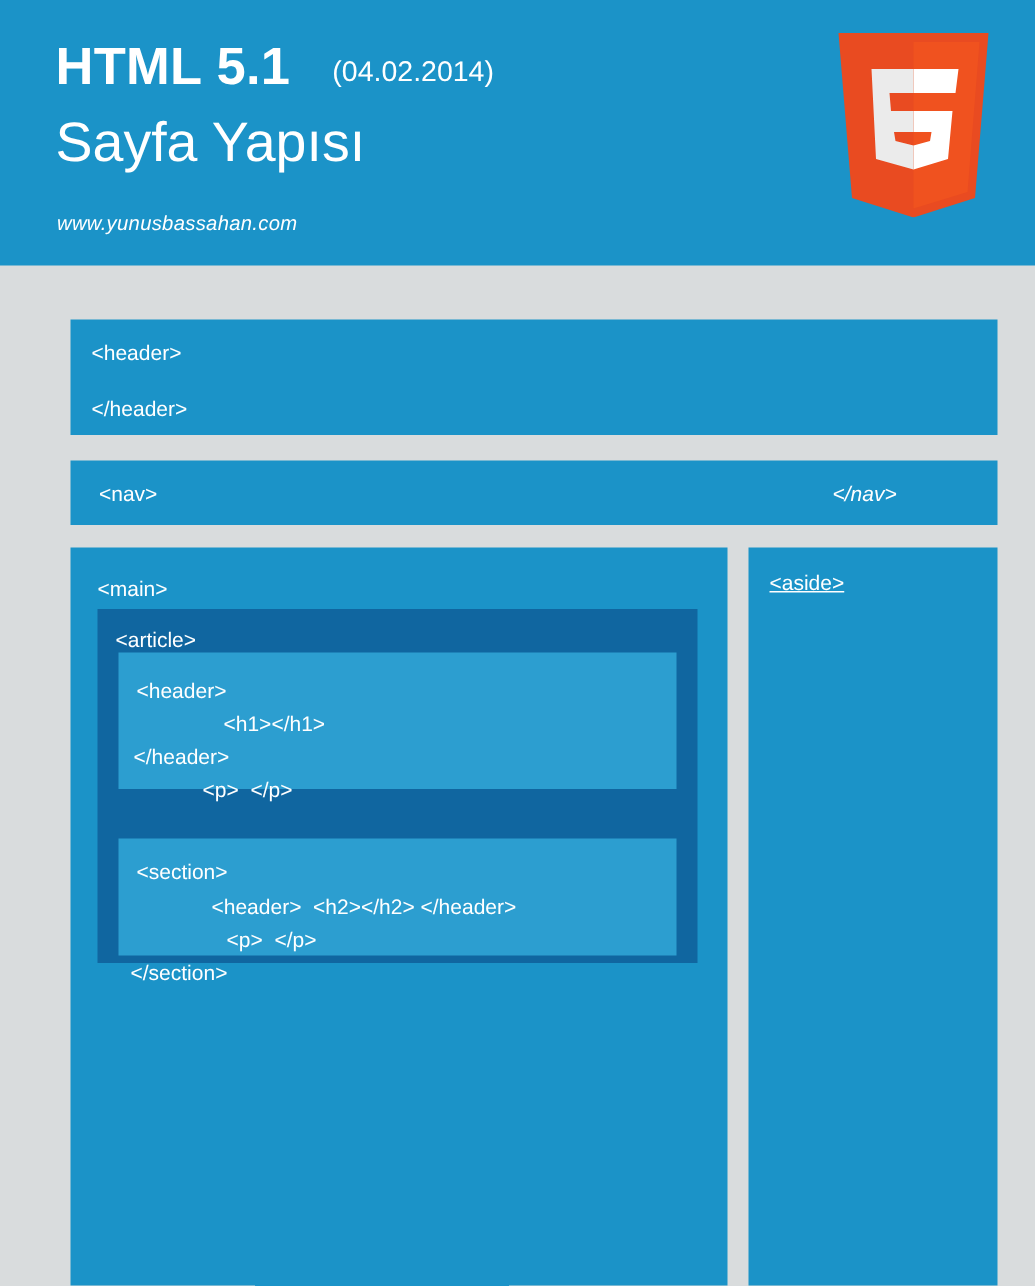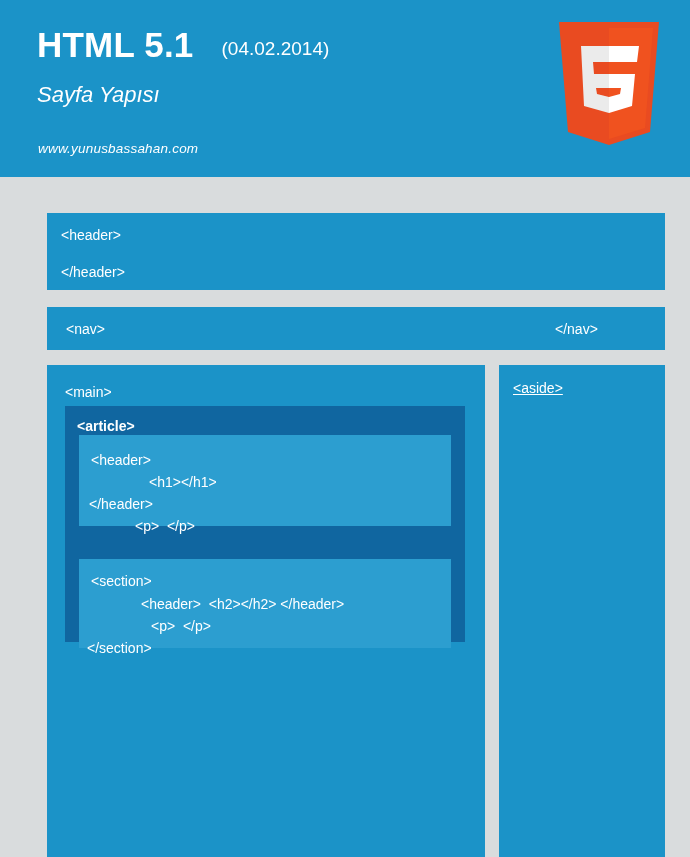--- a/index.html
+++ b/index.html
@@ -43,24 +43,23 @@
   .title-date {
     font-size: 19px;
     color: #ffffff;
     margin-left: 28px;
     margin-bottom: 4px;
     font-weight: normal;
   }
   .title-sub {
     position: absolute;
     left: 37px; top: 79px;
-    font-size: 22px;
+    font-size: 37px;
     color: #ffffff;
     line-height: 32px;
-    font-style: italic;
   }
   .site-url {
     position: absolute;
     left: 38px; top: 141px;
     font-size: 13.5px;
     color: #ffffff;
     letter-spacing: 0.2px;
     font-style: italic;
   }
 
@@ -98,44 +97,44 @@
   }
 
   
   #box-header { left: 36px; top: 36px; width: 618px; height: 77px; }
   #box-header .t-open  { left: 14px; top: 14px; }
   #box-header .t-close { left: 14px; top: 51px; }
 
   
   #box-nav { left: 36px; top: 130px; width: 618px; height: 43px; }
   #box-nav .t-open  { left: 19px; top: 14px; text-align: center; }
-  #box-nav .t-close { left: 508px; top: 14px; }
+  #box-nav .t-close { left: 508px; top: 14px; font-style: italic; }
 
   
   #box-main { left: 36px; top: 188px; width: 438px; height: 543px; }
   #box-main .t-open  { left: 18px; top: 19px; }
 
   
   #box-aside { left: 488px; top: 188px; width: 166px; height: 543px; }
   #box-aside .t-open  { left: 14px; top: 15px; text-decoration: underline; }
 
   
   #box-article { left: 54px; top: 229px; width: 400px; height: 236px; }
-  #box-article .t-open  { left: 12px; top: 12px; font-weight: bold; }
+  #box-article .t-open  { left: 12px; top: 12px; }
   #box-article .t-close { left: 20px; top: 205px; }
 
   
   #box-art-header { left: 68px; top: 258px; width: 372px; height: 91px; }
   #box-art-header .t-open  { left: 12px; top: 17px; }
   #box-art-header .t-h1    { left: 58px; top: 39px; margin-left: 12px; }
   #box-art-header .t-close { left: 10px; top: 61px; }
   #box-art-header .t-p     { left: 56px; top: 83px; }
 
   
-  #box-section { left: 68px; top: 382px; width: 372px; height: 89px; }
+  #box-section { left: 68px; top: 382px; width: 372px; height: 78px; }
   #box-section .t-open   { left: 12px; top: 14px; }
   #box-section .t-h2line { left: 62px; top: 37px; }
   #box-section .t-p      { left: 72px; top: 59px; }
   #box-section .t-close  { left: 8px; top: 81px; }
 </style>
 </head>
 <body>
 
 <div class="page">
 

